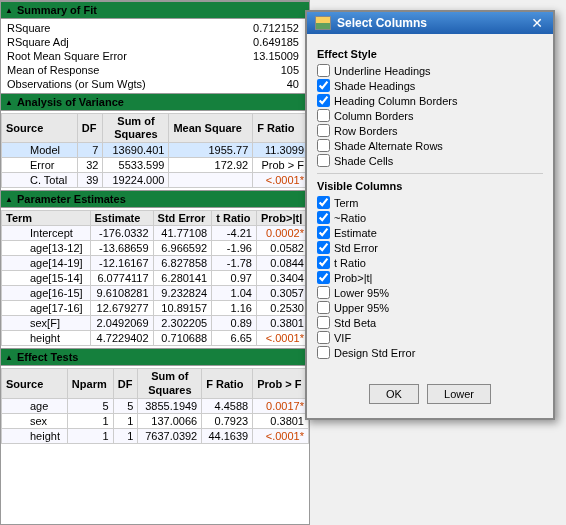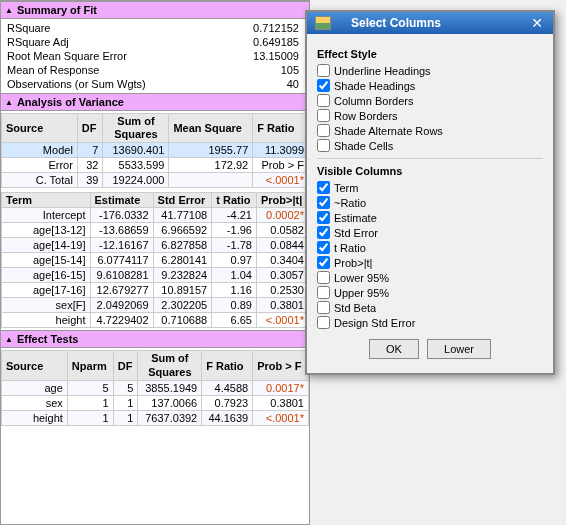--- a/index.html
+++ b/index.html
@@ -16,21 +16,21 @@
     
     .left-panel {
       width: 310px;
       background: white;
       border: 1px solid #999;
       overflow-y: auto;
       flex-shrink: 0;
     }
 
     .section-header {
-      background: #f0abfc;
+      background: #15803d;
       border-top: 1px solid #999;
       border-bottom: 1px solid #999;
       padding: 2px 4px;
       font-weight: bold;
       font-size: 11px;
       display: flex;
       align-items: center;
       gap: 4px;
     }
 
@@ -78,21 +78,21 @@
     }
 
     .data-table td {
       border: 1px solid #ccc;
       padding: 1px 4px;
       text-align: right;
       white-space: nowrap;
     }
 
     .data-table td:first-child {
-      text-align: right;
+      text-align: left;
       padding-left: 28px;
     }
 
     .data-table tr:nth-child(odd) td {
       background: #f8f8ff;
     }
 
     .data-table tr:nth-child(even) td {
       background: #ffffff;
     }
@@ -128,21 +128,21 @@
       font-weight: bold;
       font-size: 12px;
       display: flex;
       align-items: center;
       justify-content: space-between;
     }
 
     .dialog-titlebar .title-left {
       display: flex;
       align-items: flex-end;
-      gap: 20px;
+      gap: 6px;
     }
 
     .dialog-close {
       background: none;
       border: none;
       color: white;
       font-size: 14px;
       cursor: pointer;
       padding: 0 2px;
       line-height: 1;
@@ -175,21 +175,21 @@
     .dialog-divider {
       border: none;
       border-top: 1px solid #ccc;
       margin: 6px 0;
     }
 
     .dialog-buttons {
       display: flex;
       justify-content: center;
       gap: 8px;
-      margin-top: 10px;
+      margin-top: 25px;
       padding-bottom: 6px;
     }
 
     .dialog-btn {
       padding: 3px 16px;
       font-size: 11px;
       border: 1px solid #888;
       background: #e8e8e8;
       cursor: pointer;
       min-width: 50px;
@@ -279,20 +279,23 @@
             <td>C. Total</td>
             <td>39</td>
             <td>19224.000</td>
             <td class="orange-text"></td>
             <td class="orange-text">&lt;.0001*</td>
           </tr>
         </tbody>
     </table>
   </div>
 
+  <div class="section-header">
+    <span>Parameter Estimates</span>
+  </div>
   <div class="section-content">
     <table class="data-table">
       <thead>
         <tr>
           <th>Term</th>
           <th>Estimate</th>
           <th>Std Error</th>
           <th>t Ratio</th>
           <th>Prob&gt;|t|</th>
         </tr>
@@ -417,20 +420,24 @@
     <div id="style-options">
         <div class="checkbox-item">
           <input type="checkbox" style="">
     <span>Underline Headings</span>
         </div>
         <div class="checkbox-item">
           <input type="checkbox" checked="" style="">
     <span>Shade Headings</span>
         </div>
         <div class="checkbox-item">
+          <input type="checkbox" checked="" style="">
+    <span>Heading Column Borders</span>
+        </div>
+        <div class="checkbox-item">
           <input type="checkbox" style="">
     <span>Column Borders</span>
         </div>
         <div class="checkbox-item">
           <input type="checkbox" style="">
     <span>Row Borders</span>
         </div>
         <div class="checkbox-item">
           <input type="checkbox" style="">
     <span>Shade Alternate Rows</span>
@@ -473,20 +480,24 @@
           <input type="checkbox" style="">
     <span>Lower 95%</span>
         </div>
         <div class="checkbox-item">
           <input type="checkbox" style="">
     <span>Upper 95%</span>
         </div>
         <div class="checkbox-item">
           <input type="checkbox" style="">
     <span>Std Beta</span>
+        </div>
+        <div class="checkbox-item">
+          <input type="checkbox" style="">
+    <span>VIF</span>
         </div>
         <div class="checkbox-item">
           <input type="checkbox" style="">
     <span>Design Std Error</span>
         </div>
       </div>
 
     <div class="dialog-buttons">
       <button class="dialog-btn">OK</button>
       <button class="dialog-btn">Lower</button>

